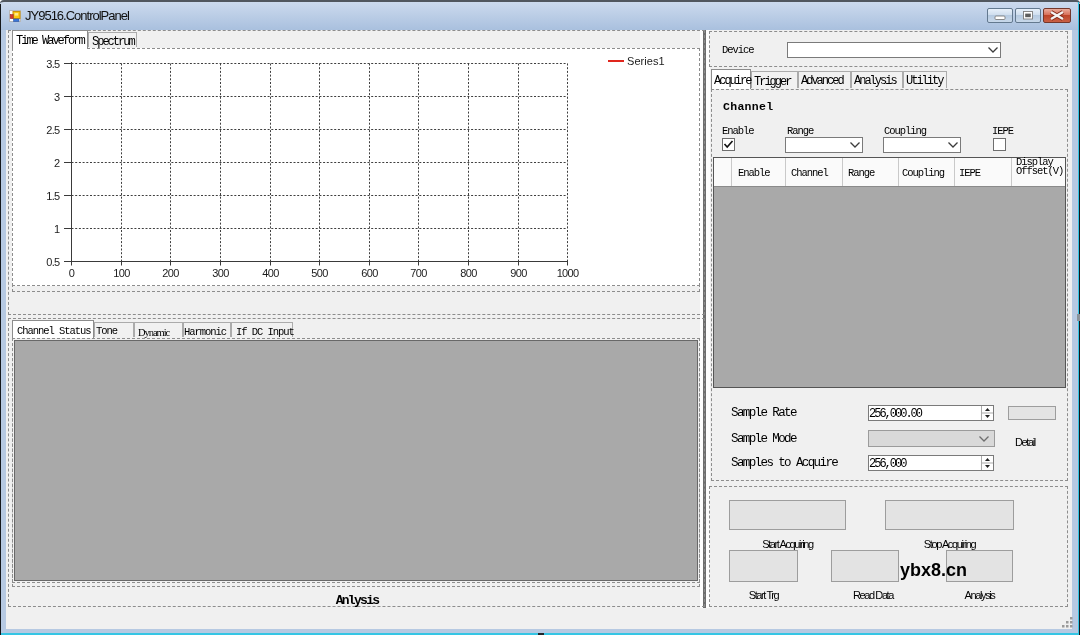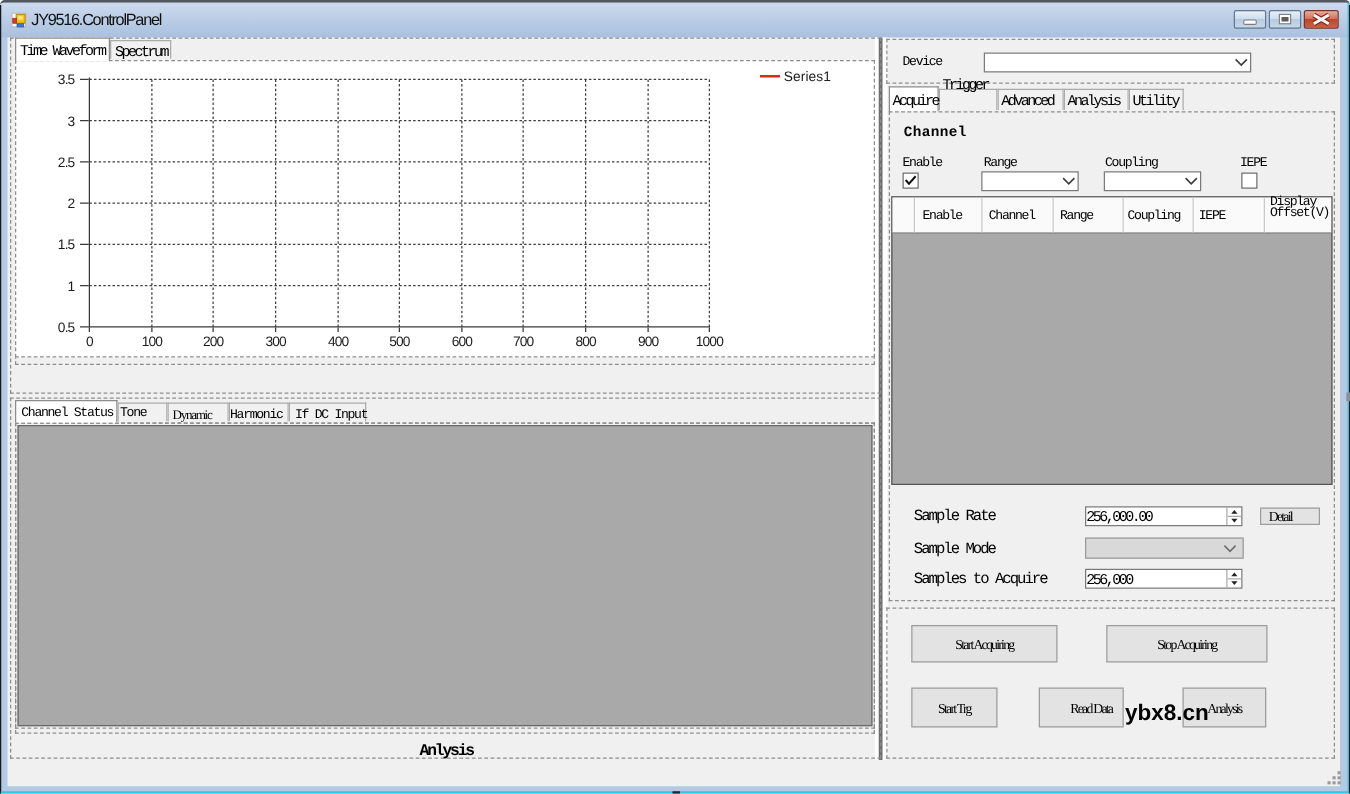--- a/index.html
+++ b/index.html
@@ -2,21 +2,21 @@
 <html><head>
 <meta charset="utf-8">
 <style>
   html,body{margin:0;padding:0;background:#fff;}
   #w{position:relative;width:1080px;height:635px;overflow:hidden;font-family:"Liberation Mono",monospace;}
   .abs{position:absolute;}
   .mono{font-family:"Liberation Mono",monospace;font-size:12px;letter-spacing:-2px;color:#000;white-space:pre;line-height:13px;}
   .monob{font-family:"Liberation Mono",monospace;font-size:13px;font-weight:bold;letter-spacing:-1.7px;color:#000;white-space:pre;}
   .monL{font-family:"Liberation Mono",monospace;font-size:12.5px;letter-spacing:-1.6px;color:#000;white-space:pre;line-height:13px;}
   .monS{font-family:"Liberation Mono",monospace;font-size:10.5px;letter-spacing:-1.05px;color:#000;white-space:pre;line-height:11px;}
-  .monB{font-family:Liberation Serif, serif;font-size:11px;letter-spacing:-1.4px;color:#000;white-space:pre;line-height:12px;}
+  .monB{font-family:Liberation Sans, sans-serif;font-size:11px;letter-spacing:-1.4px;color:#000;white-space:pre;line-height:12px;margin-top:28px;}
   .sans{font-family:"Liberation Sans",sans-serif;color:#000;}
   .dash{border:1px dashed #8d8d8d;box-sizing:border-box;}
   .tab-a{background:#fff;border:1px solid #8c8c8c;border-bottom:none;box-sizing:border-box;}
   .tab-i{background:#f1f1f1;border:1px solid #ababab;border-bottom:none;box-sizing:border-box;}
   .combo{background:#fff;border:1px solid #7a7a7a;}
   .btn{background:#e3e3e3;border:1px solid #9d9d9d;text-align:center;box-sizing:border-box;}
   .cb{background:#fff;border:1px solid #6e6e6e;box-sizing:border-box;}
 </style>
 </head>
 <body>
@@ -159,21 +159,21 @@
   <div class="abs monob" style="left:107px;top:593px;width:500px;text-align:center;">Anlysis</div>
 
   <div class="abs dash" style="left:709px;top:31px;width:359px;height:36px;"></div>
   <div class="abs monS" style="left:722px;top:45px;">Device</div>
   <div class="abs combo" style="left:787px;top:42px;width:214px;height:16px;box-sizing:border-box;"></div>
   <svg class="abs" style="left:987px;top:46px;" width="12" height="8">
       <path d="M1.5 1.5 L6 6 L10.5 1.5" stroke="#3c3c3c" stroke-width="1.3" fill="none"></path>
     </svg>
 
   <div class="abs tab-i" style="left:751px;top:71px;width:47px;height:17px;"></div>
-  <div class="abs mono" style="left:754px;top:62px;">Trigger</div>
+  <div class="abs mono" style="left:754px;top:76px;">Trigger</div>
   <div class="abs tab-i" style="left:798px;top:71px;width:53px;height:17px;"></div>
   <div class="abs mono" style="left:801px;top:75px;">Advanced</div>
   <div class="abs tab-i" style="left:851px;top:71px;width:52px;height:17px;"></div>
   <div class="abs mono" style="left:854px;top:75px;">Analysis</div>
   <div class="abs tab-i" style="left:903px;top:71px;width:44px;height:17px;"></div>
   <div class="abs mono" style="left:906px;top:75px;">Utility</div>
   <div class="abs tab-a" style="left:711px;top:69px;width:40px;height:20px;"></div>
   <div class="abs mono" style="left:714px;top:75px;">Acquire</div>
 
   <div class="abs dash" style="left:711px;top:89px;width:357px;height:392px;"></div>

